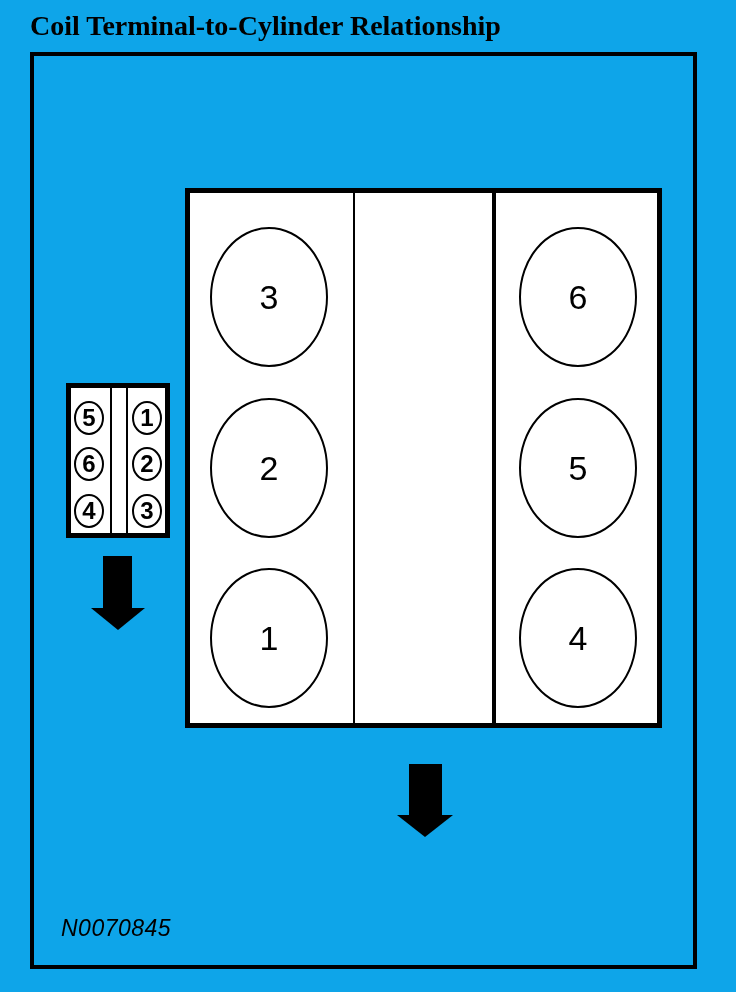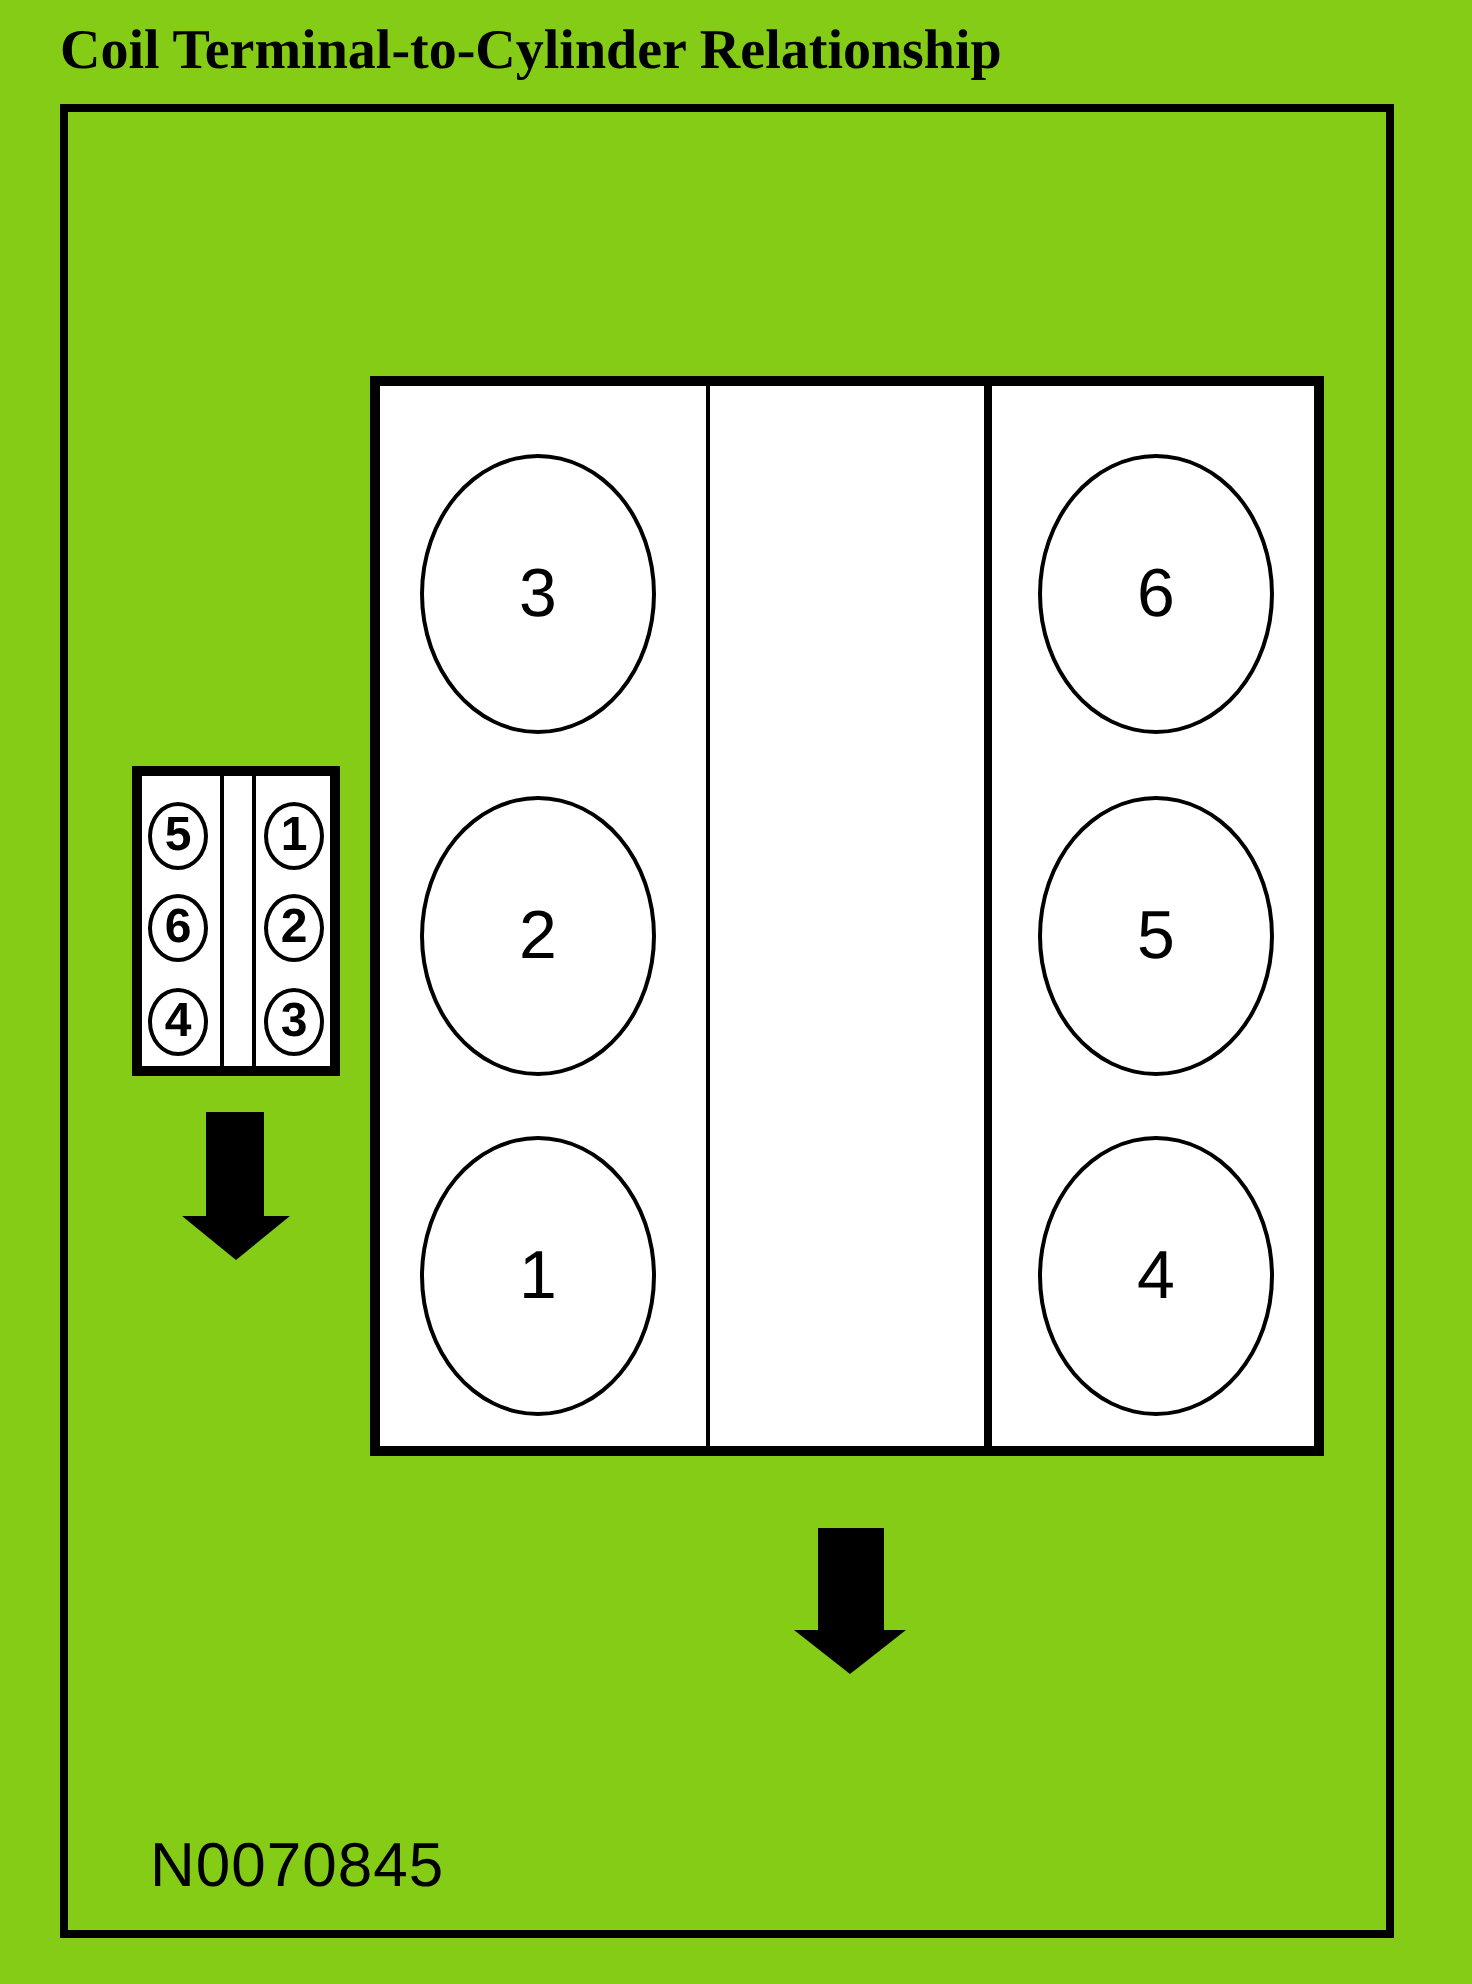--- a/index.html
+++ b/index.html
@@ -4,21 +4,21 @@
 <style>
   html, body {
     margin: 0;
     padding: 0;
     background: #ffffff;
   }
   #canvas {
     position: relative;
     width: 736px;
     height: 992px;
-    background: #84cc16;
+    background: #0ea5e9;
     font-family: "Liberation Sans", sans-serif;
     color: #000000;
     overflow: hidden;
   }
   .abs { position: absolute; }
 
   .page-title {
     left: 30px;
     top: 10px;
     font-family: "Liberation Serif", serif;
@@ -129,25 +129,26 @@
     line-height: 1;
     background: #ffffff;
   }
   .cyl-left  { left: 210px; }
   .cyl-right { left: 519px; }
   .cr1 { top: 227px; }
   .cr2 { top: 398px; }
   .cr3 { top: 568px; }
 
   .figure-number {
-    left: 75px;
+    left: 61px;
     top: 915px;
-    font-size: 31px;
+    font-size: 23px;
     font-weight: 400;
     letter-spacing: 0.5px;
+    font-style: italic;
   }
 </style>
 </head>
 <body>
 
 <div id="canvas">
 
   <div class="abs page-title">Coil Terminal-to-Cylinder Relationship</div>
 
   <div class="abs frame"></div>

